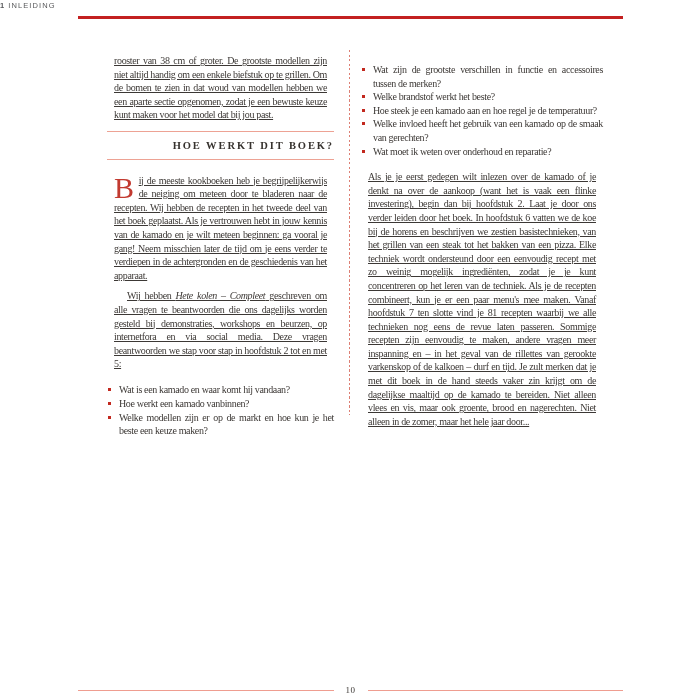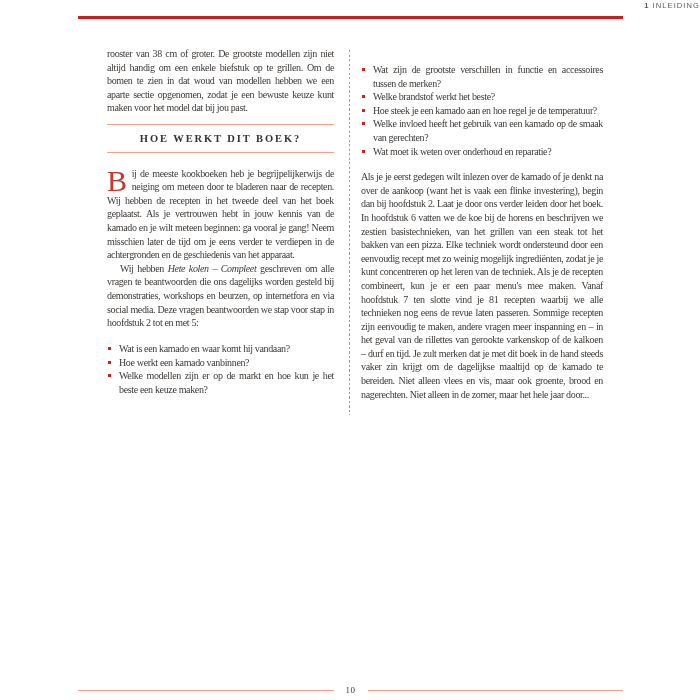--- a/index.html
+++ b/index.html
@@ -8,21 +8,21 @@
     width: 700px;
     height: 700px;
     background: #ffffff;
     overflow: hidden;
   }
 
   
   .running-head {
     position: absolute;
     top: 1px; left: 0; width: 100%;
-    text-align: right;
+    text-align: left;
     font-family: "Liberation Sans", sans-serif;
     font-size: 7.5px;
     letter-spacing: 1.1px;
     color: #58595b;
   }
   .rh-num { font-weight: 700; margin-right: 3px; }
 
   .top-rule {
     position: absolute;
     top: 16px; left: 78px;
@@ -45,33 +45,33 @@
   .col-left  { position: absolute; left: 0;    top: 0;   width: 227px; }
   .col-right { position: absolute; left: 254px; top: 2px; width: 242px; }
   .col-divider {
     position: absolute;
     left: 242px; top: 3px;
     width: 1px; height: 365px;
     background-image: repeating-linear-gradient(
       to bottom, #dd7f74 0px, #dd7f74 2px, transparent 2px, transparent 4.5px);
   }
 
-  .body-par { margin: 0; }
+  .body-par { margin: 7px; text-decoration: underline; }
   .par-gap  { margin-top: 12px; }
 
   .section-heading {
     margin: 9px 0 14px 0;
     padding: 7px 0 6px 0;
     border-top: 1px solid #eda294;
     border-bottom: 1px solid #eda294;
     font-size: 10.5px;
     font-weight: 700;
     letter-spacing: 1.9px;
     color: #36322e;
-    text-align: center;
+    text-align: right;
   }
 
   .dropcap {
     float: left;
     font-size: 30px;
     line-height: 25px;
     padding: 1px 5px 0 0;
     color: #c23a30;
   }
   .indent { text-indent: 13px; }

